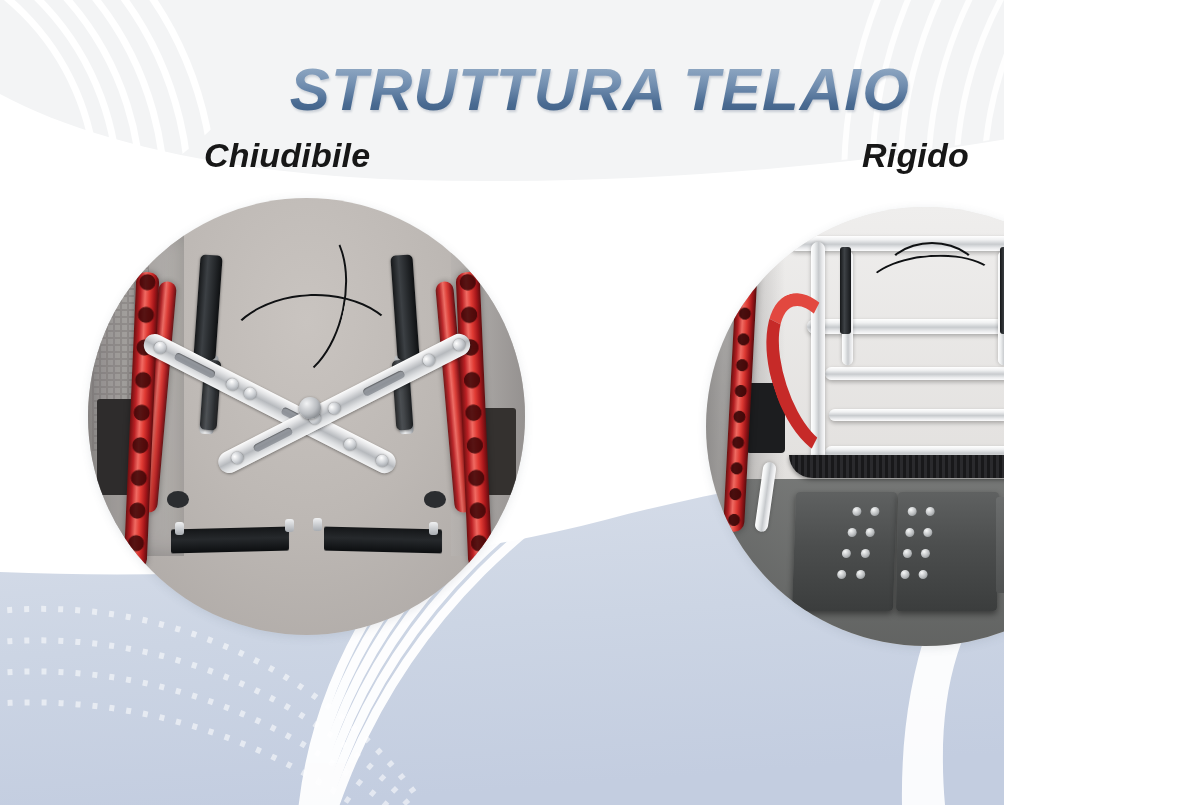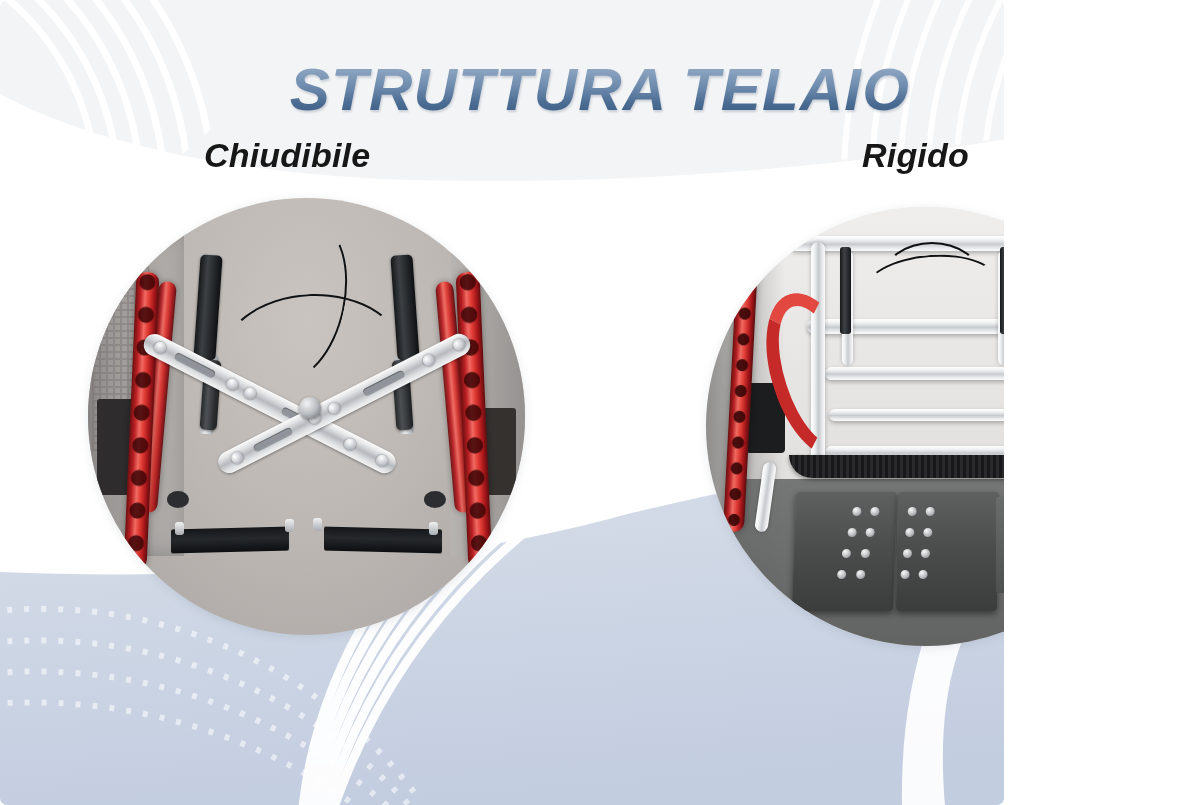--- a/index.html
+++ b/index.html
@@ -1,19 +1,19 @@
 <!DOCTYPE html>
 <html><head>
 <meta charset="utf-8">
 <title>Struttura Telaio</title>
 <style>
   html,body{margin:0;padding:0;background:#fff;}
   body{width:1200px;height:805px;overflow:hidden;font-family:"Liberation Sans","DejaVu Sans",sans-serif;}
 
-  #stage{position:relative;width:1004px;height:805px;overflow:hidden;background:#ffffff;border-radius:7px;}
+  #stage{position:relative;width:1004px;height:805px;overflow:hidden;background:#ffffff;}
 
   
   .bg-layer{position:absolute;inset:0;pointer-events:none;}
 
   
   .title-wrap{position:absolute;left:0;top:18px;width:1200px;text-align:center;z-index:30;}
   .title{
     display:inline-block;
     font-family:"Liberation Sans","DejaVu Sans",sans-serif;
     font-size:60px;

